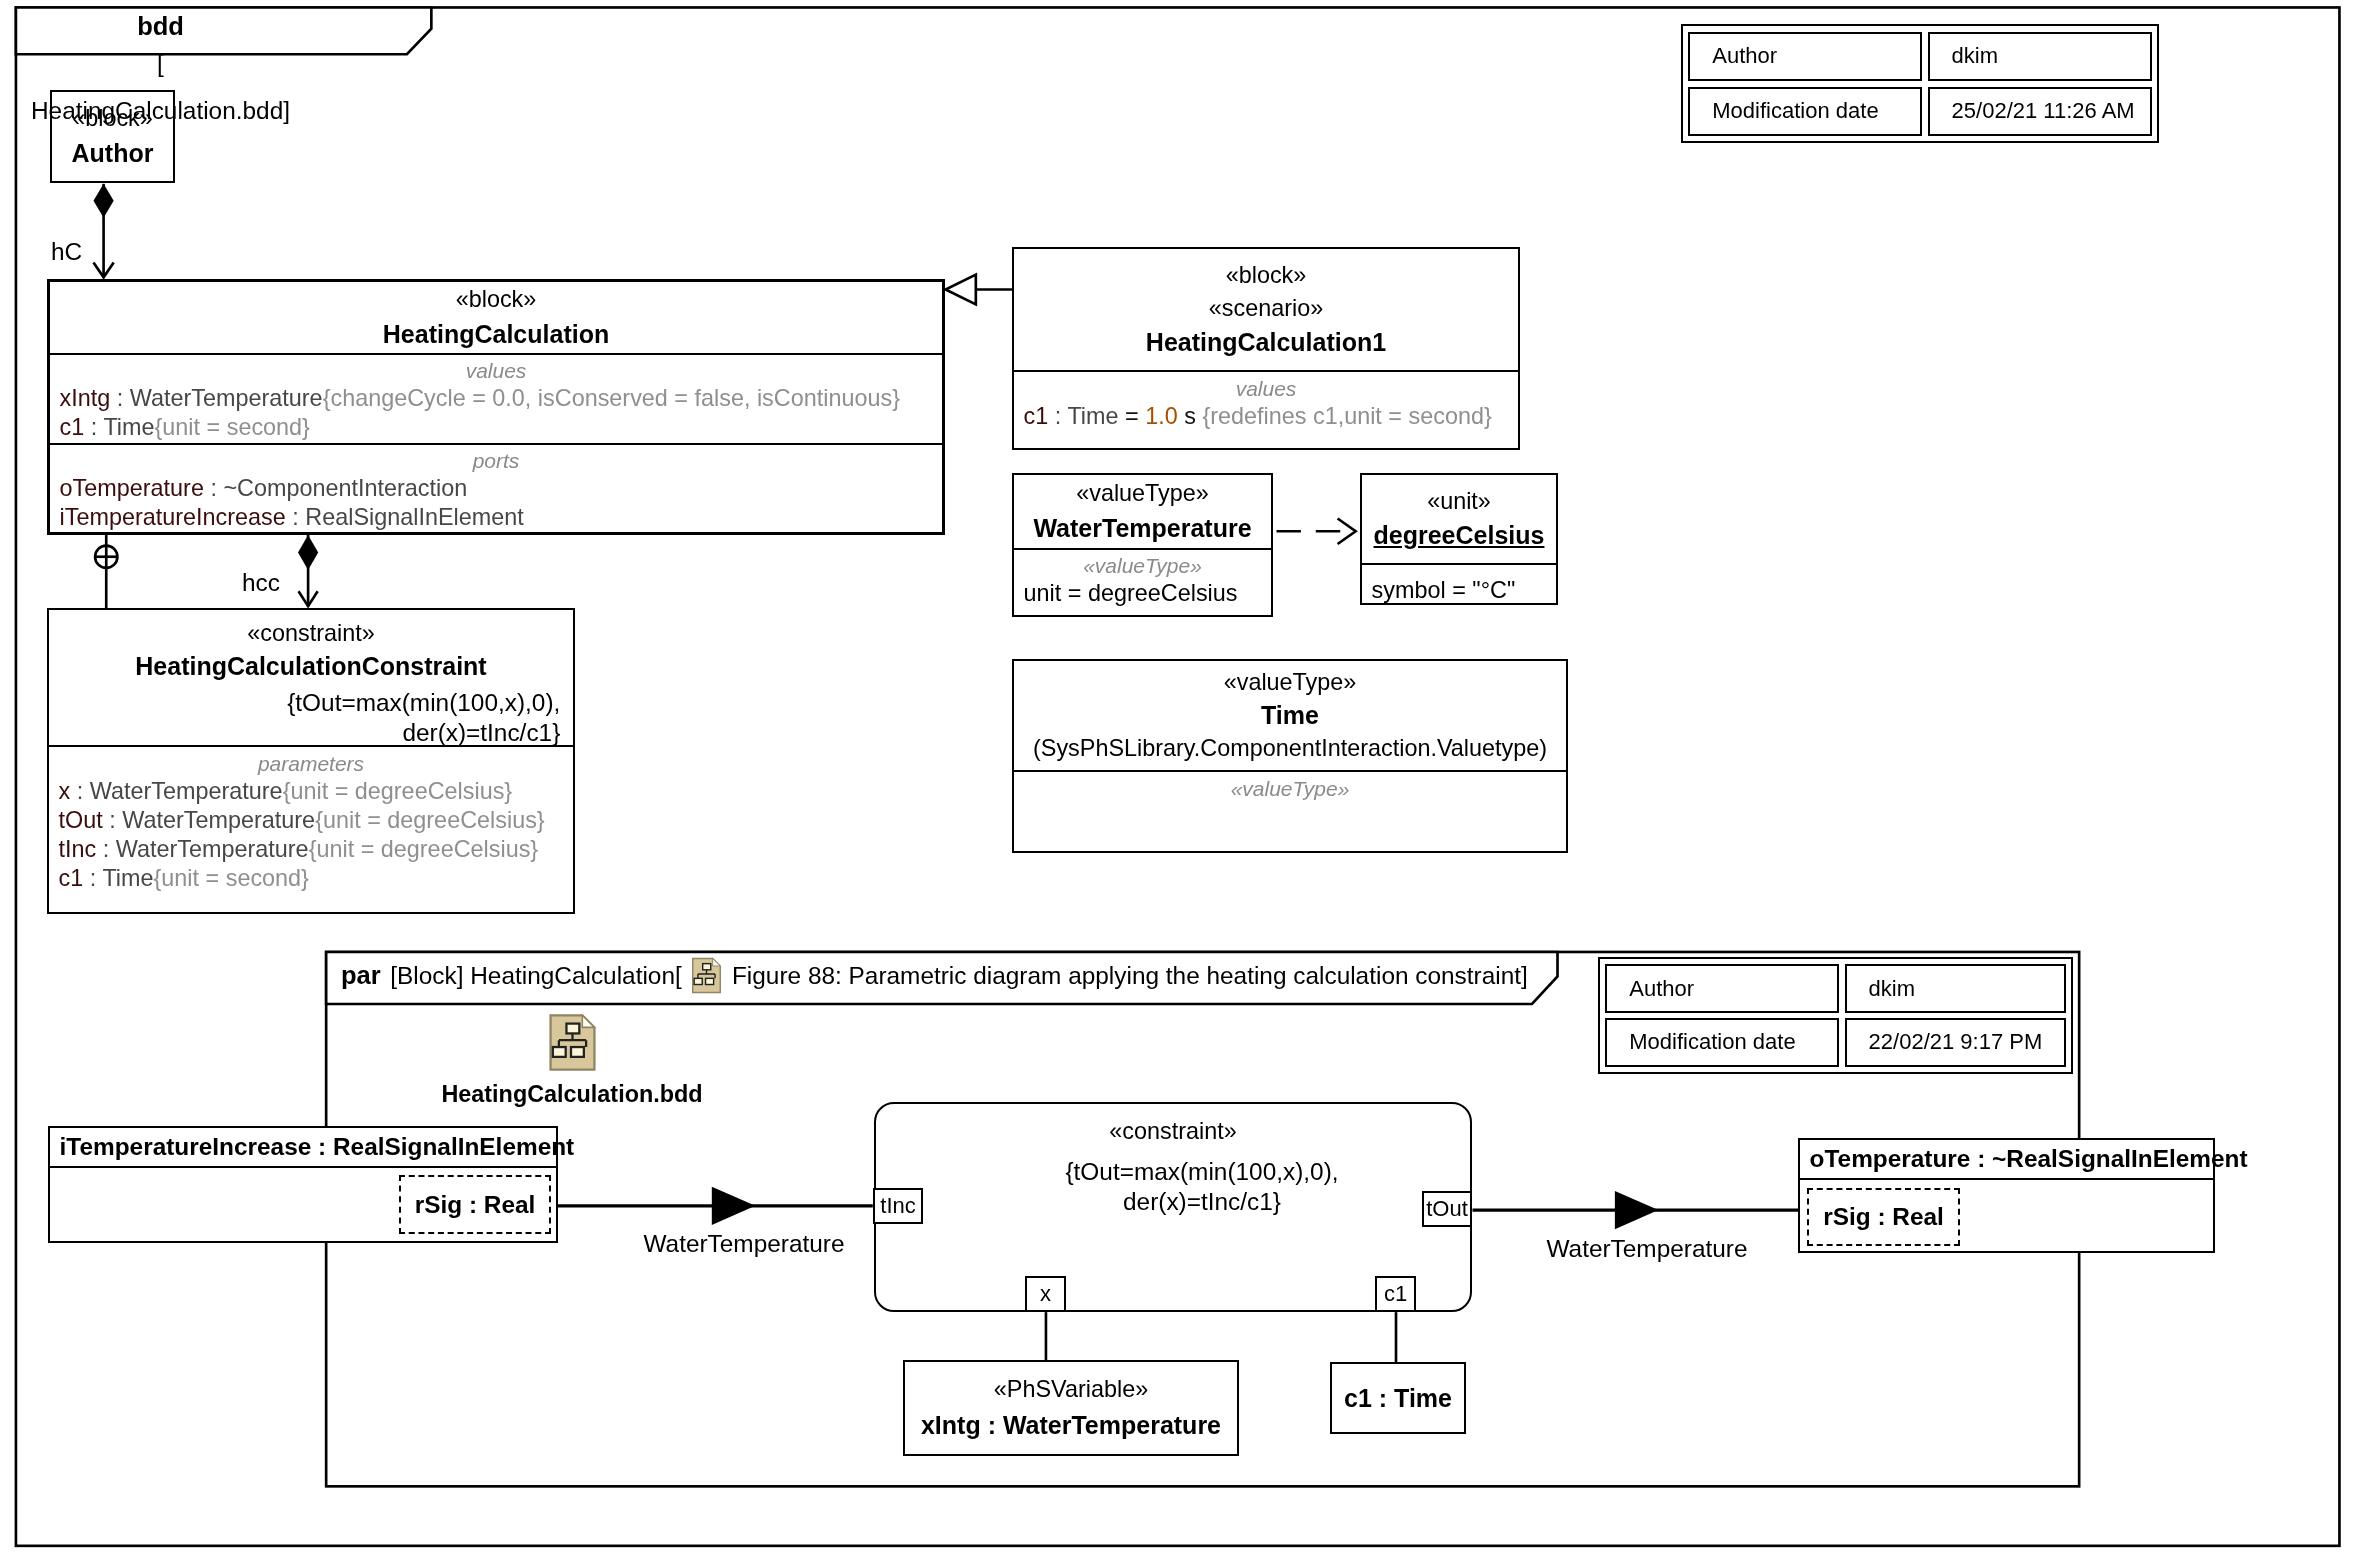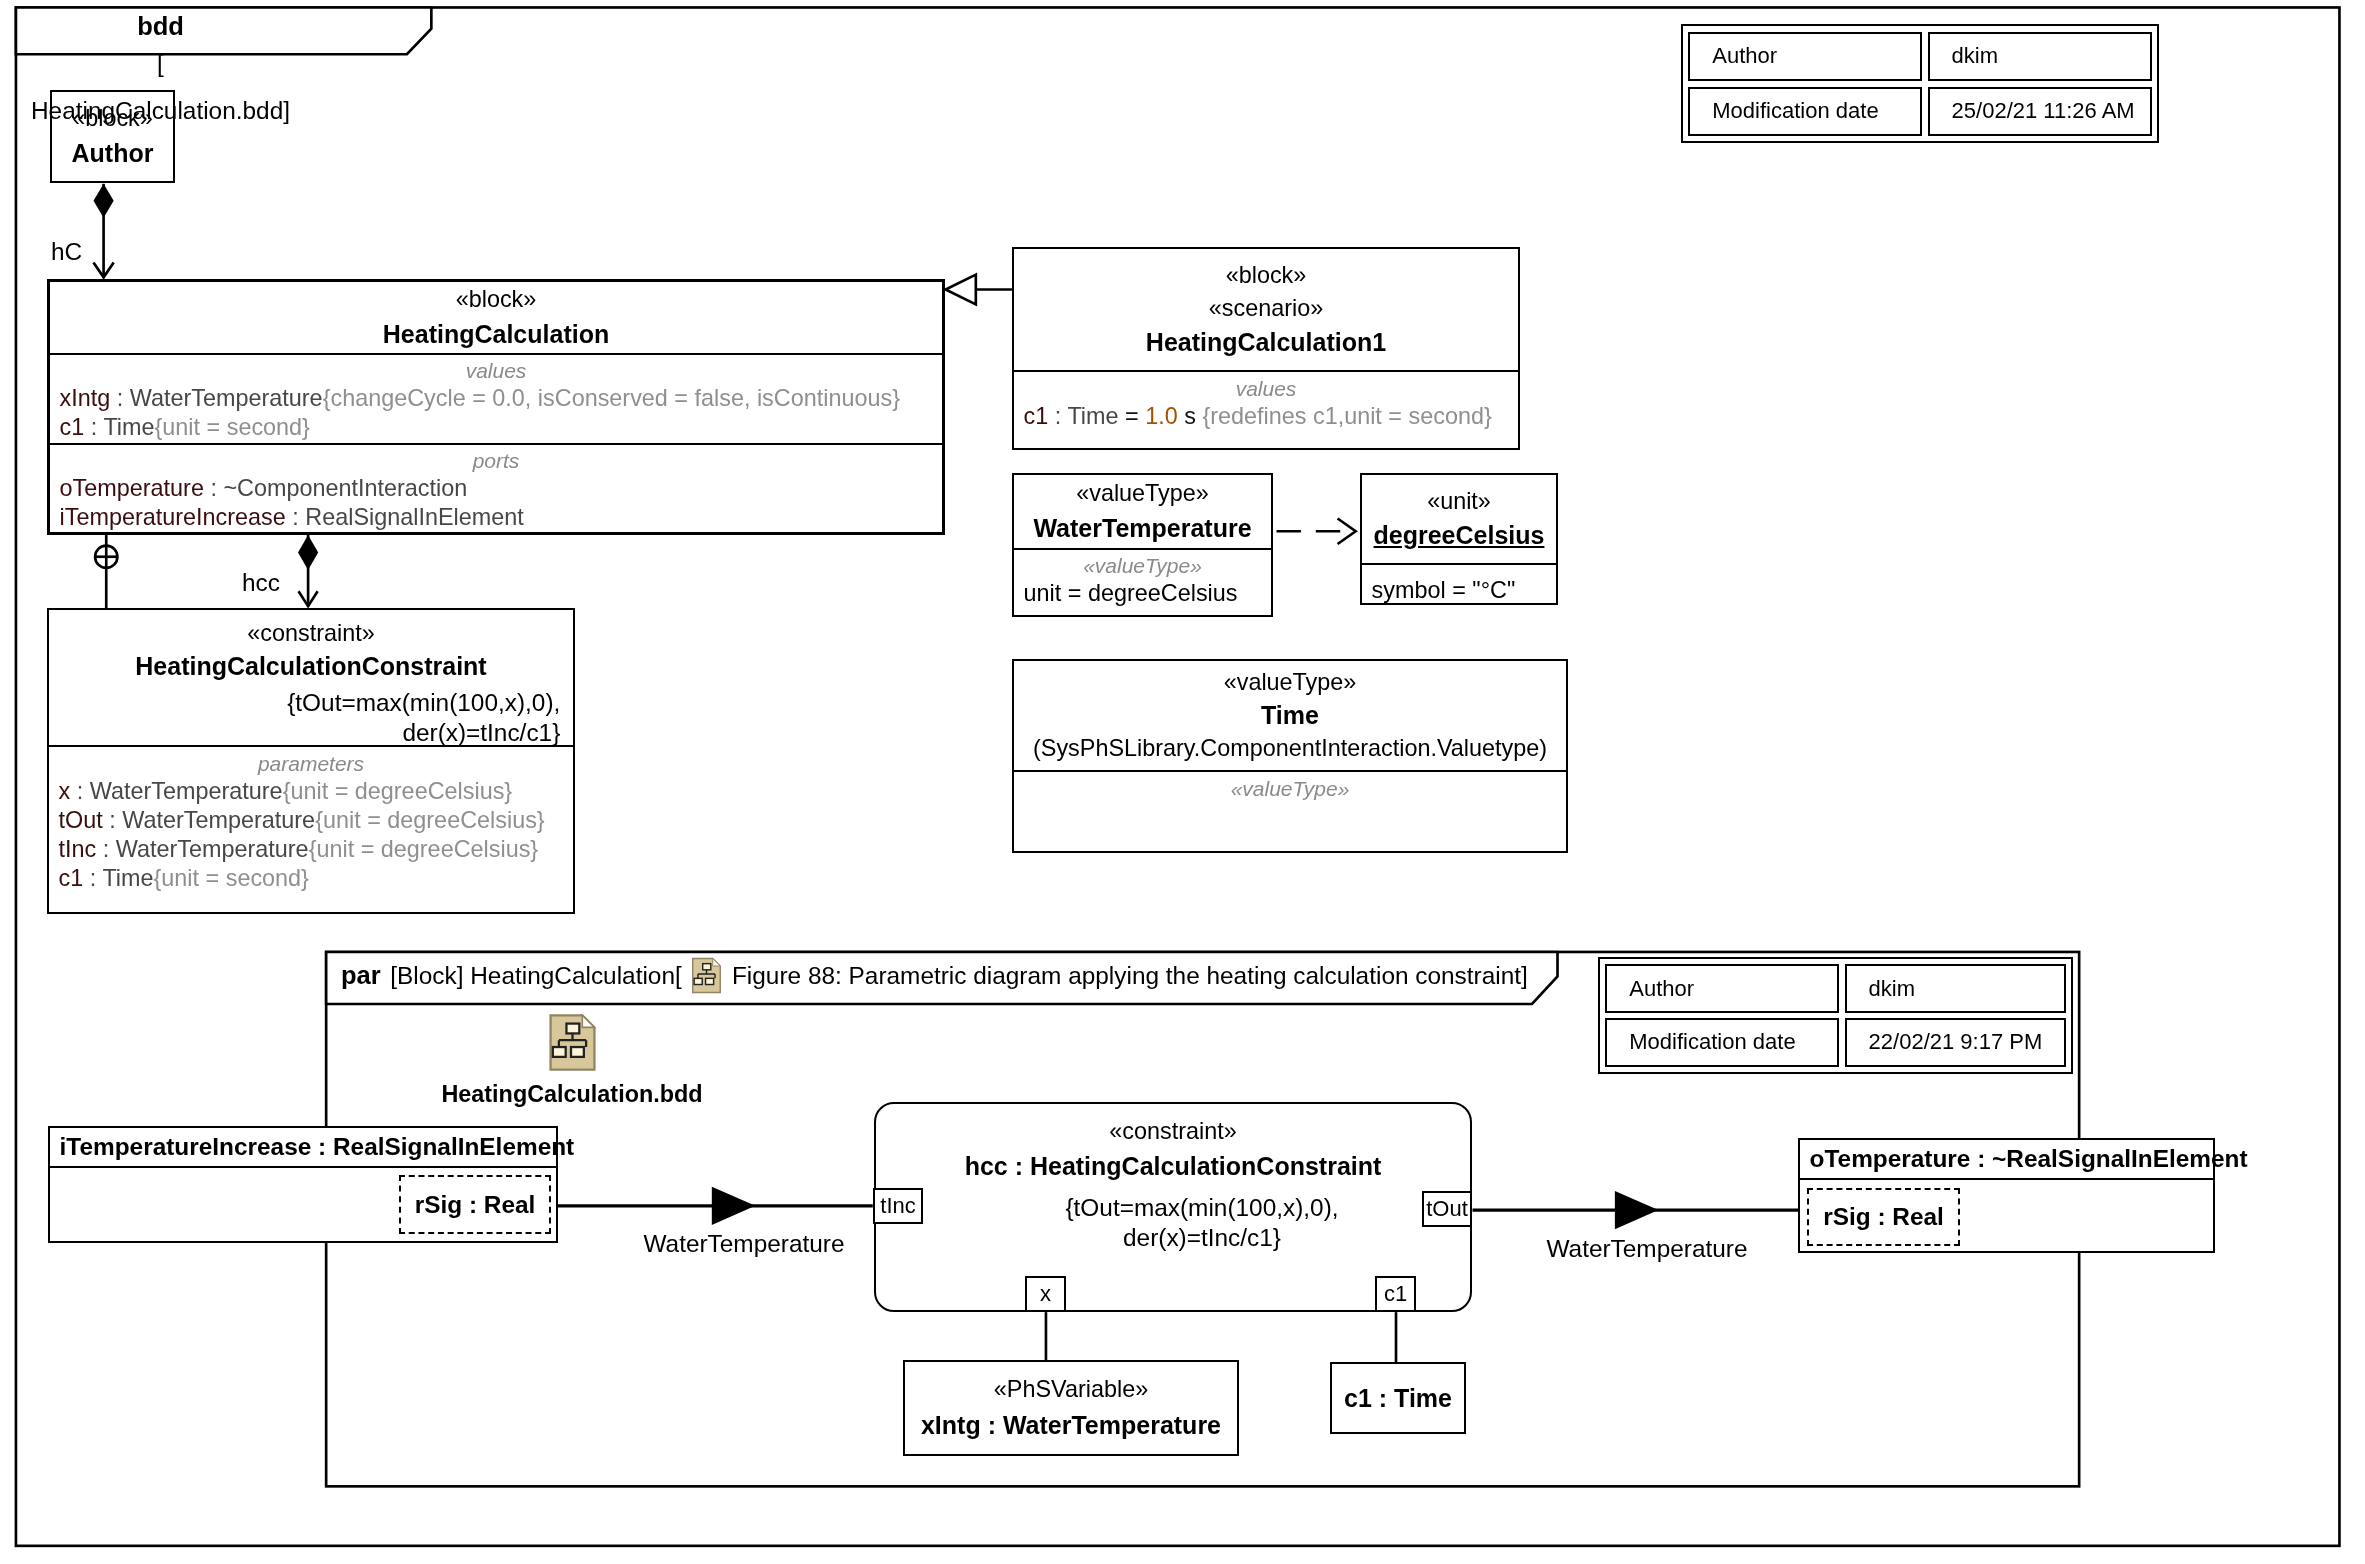--- a/index.html
+++ b/index.html
@@ -239,21 +239,20 @@
   <div class="titlebar" style="height:40px;border-bottom:2.7px solid #000;">iTemperatureIncrease : RealSignalInElement</div>
 </div>
 <div class="dashedbox" style="left:399px;top:1175px;width:152px;height:59px;">
   <span>rSig : Real</span>
 </div>
 
 <div class="edgelabel" style="left:611px;top:1230px;width:266px;text-align:center;">WaterTemperature</div>
 
 <div class="box round" style="left:874px;top:1102px;width:598px;height:210px;">
   <div class="stype" style="text-align:center;margin-top:14px;">«constraint»</div>
-  <div class="bname" style="text-align:center;margin-top:7.4px;">hcc : HeatingCalculationConstraint</div>
   <div class="cexpr" style="margin-top:11.7px;margin-left:58px;">{tOut=max(min(100,x),0),</div>
   <div class="cexpr" style="margin-left:58px;">der(x)=tInc/c1}</div>
 </div>
 
 <div class="pport" style="left:873px;top:1188px;width:50px;height:36px;">
     <span>tInc</span>
   </div>
 <div class="pport" style="left:1422px;top:1191px;width:50px;height:36px;">
     <span>tOut</span>
   </div>

